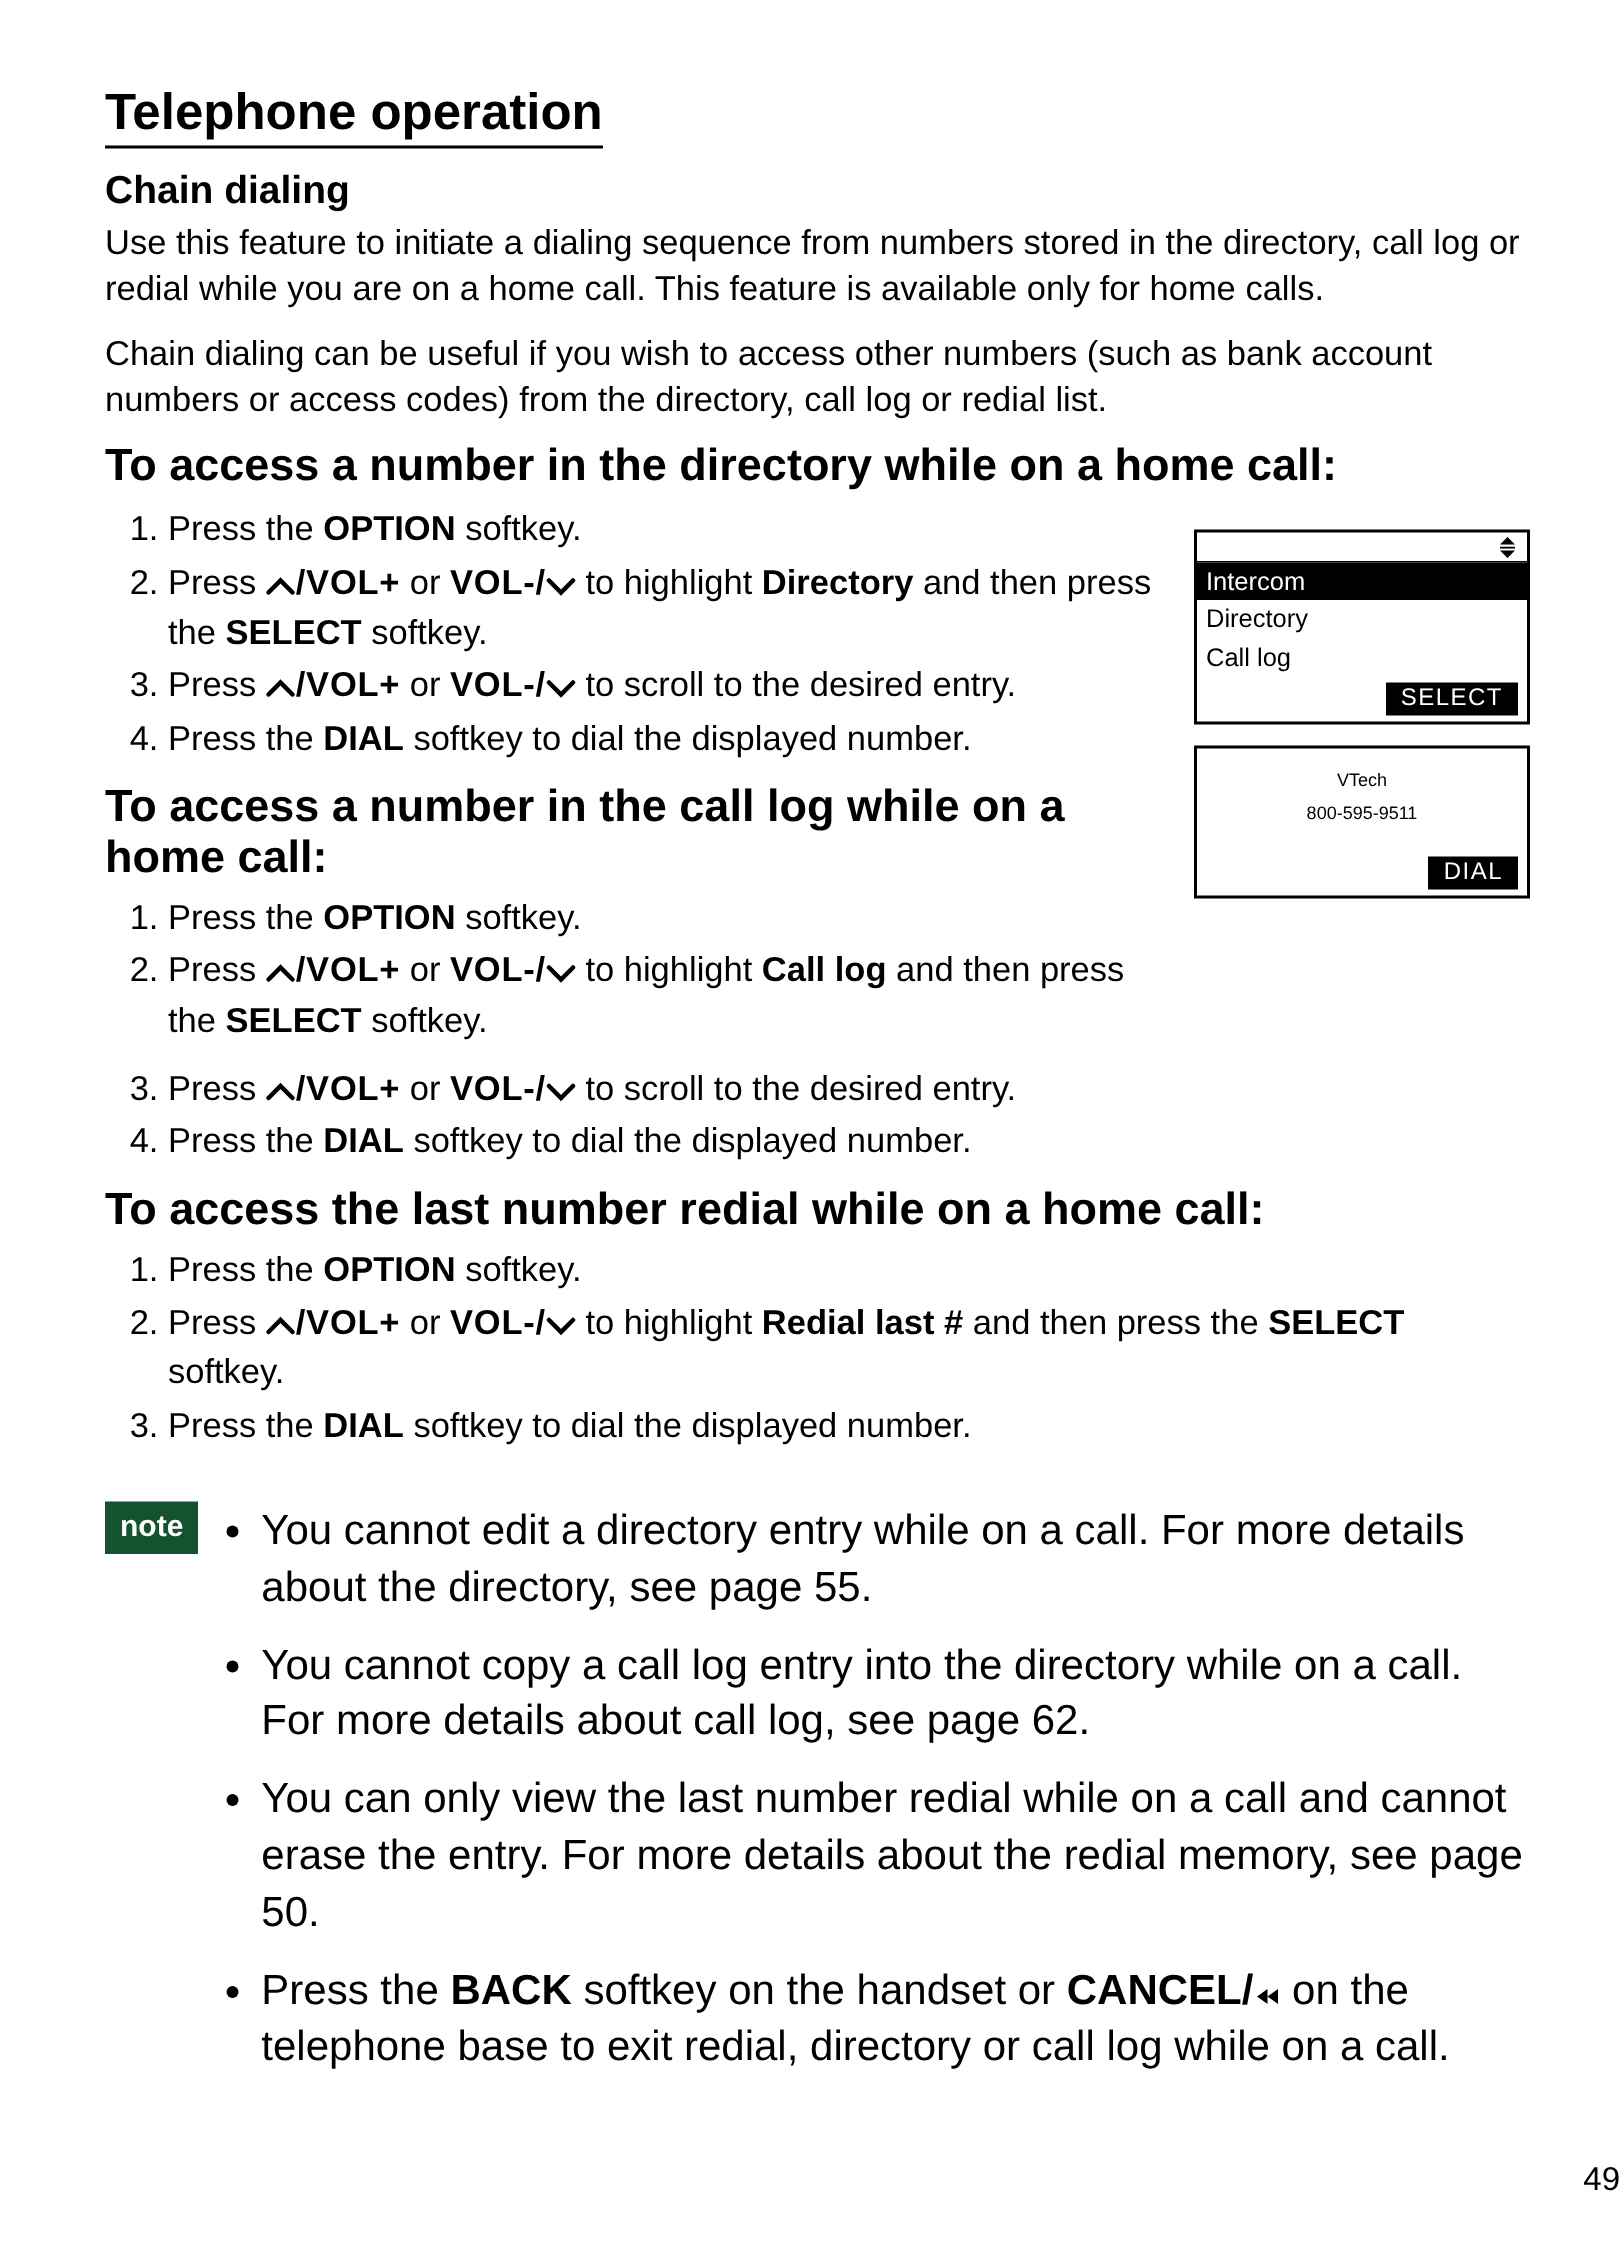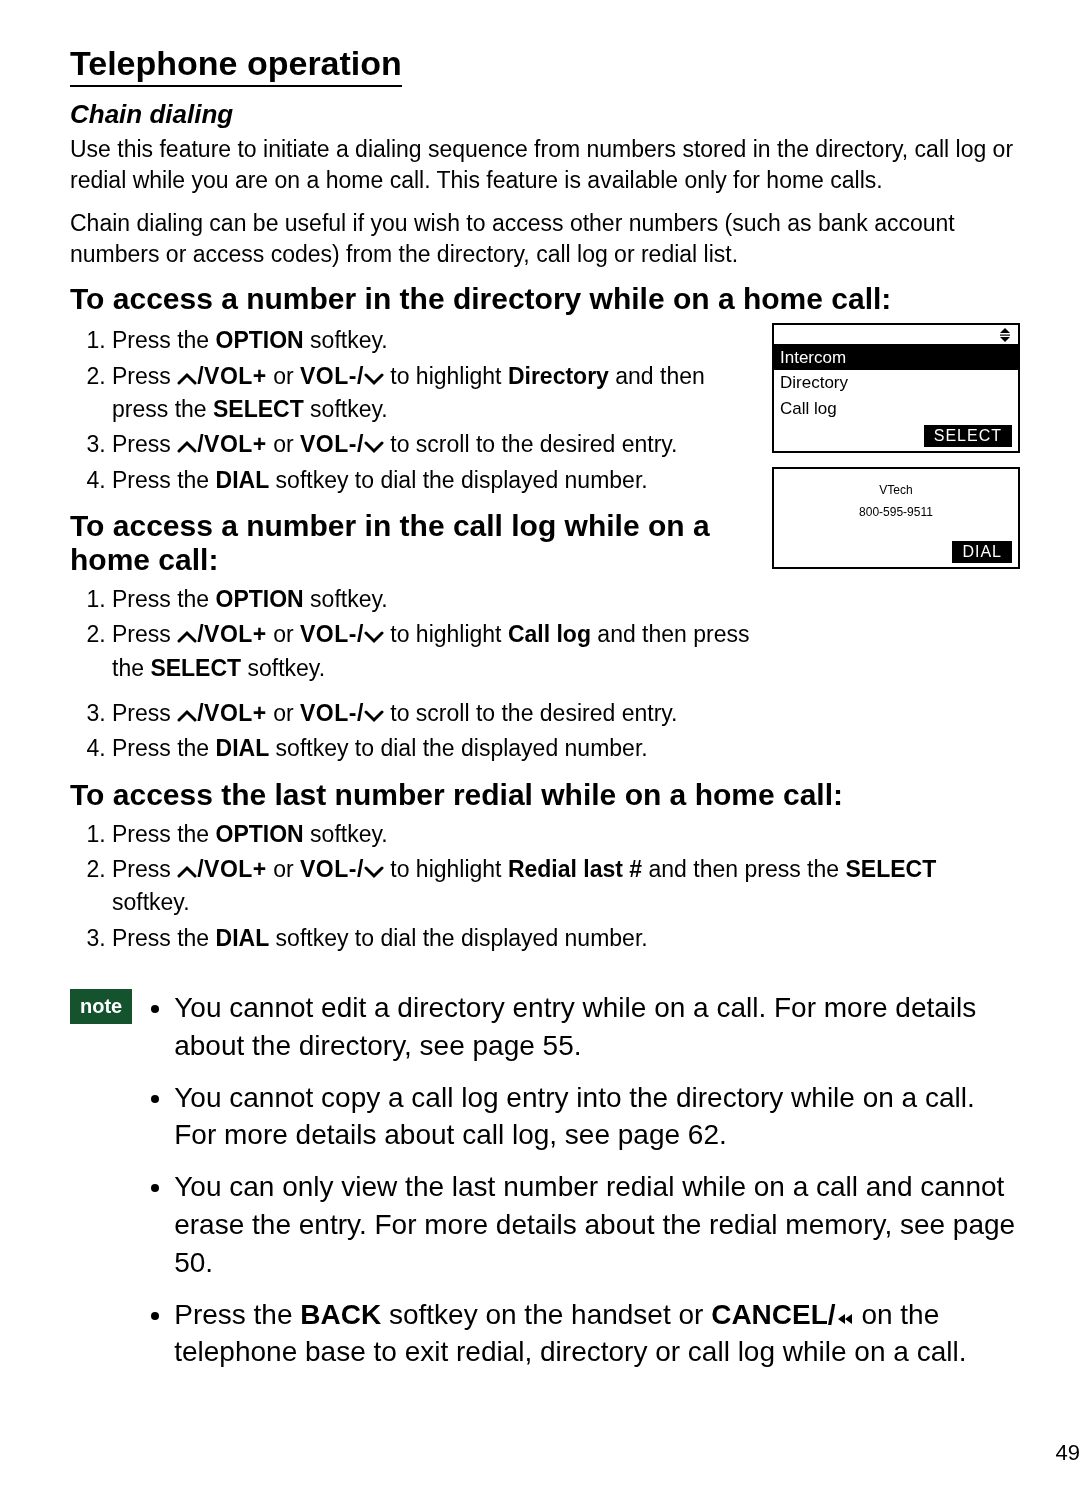--- a/index.html
+++ b/index.html
@@ -7,37 +7,36 @@
     margin: 0;
     padding: 0;
     background: #fff;
     font-family: Arial, Helvetica, sans-serif;
     color: #000;
     width: 1080px;
   }
   .page {
     width: 1080px;
     min-height: 1512px;
-    padding: 44px 60px 40px 70px;
+    padding: 56px 60px 40px 70px;
     position: relative;
     border-radius: 18px;
   }
   h1.title {
     font-size: 34px;
     font-weight: bold;
     margin: 0 0 6px 0;
     display: inline-block;
     border-bottom: 2px solid #000;
     padding-bottom: 2px;
   }
   h2.subtitle {
     font-size: 26px;
     font-weight: bold;
     margin: 6px 0 2px 0;
-    font-style: italic;
   }
   p.body {
     font-size: 23px;
     line-height: 1.35;
     margin: 4px 0 12px 0;
   }
   h3.subhead {
     font-size: 30px;
     font-weight: bold;
     margin: 12px 0 6px 0;
@@ -50,23 +49,23 @@
   }
   ol.steps li { margin: 2px 0; }
   .kcaps { font-variant: small-caps; letter-spacing: 0.5px; }
   .row {
     display: flex;
     align-items: flex-start;
     gap: 18px;
   }
   .rowleft { flex: 1; }
   .screens {
-    width: 248px;
+    width: 224px;
     flex-shrink: 0;
-    margin-top: 1px;
+    margin-top: 19px;
   }
   .lcd {
     border: 2px solid #000;
     margin-bottom: 14px;
     font-family: Arial, Helvetica, sans-serif;
   }
   .lcd-top {
     height: 20px;
     position: relative;
     border-bottom: 1px solid #000;

